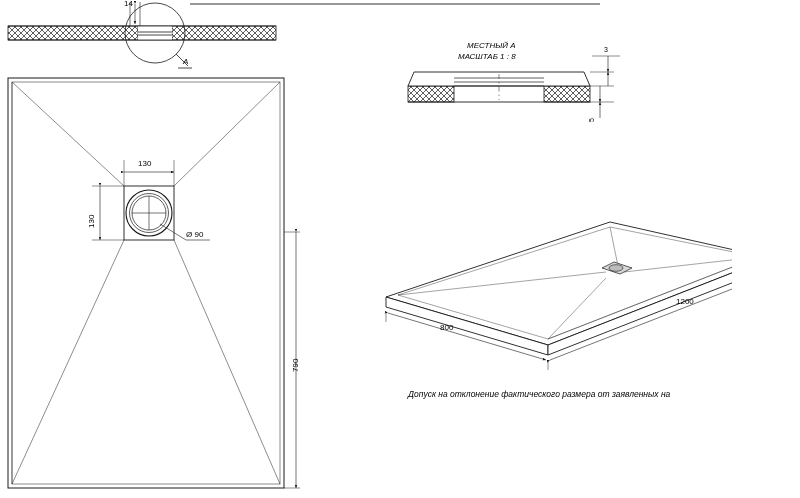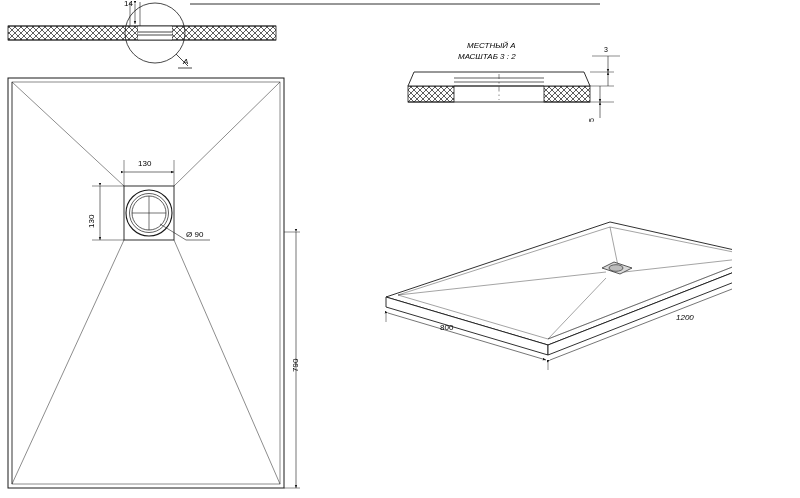--- a/index.html
+++ b/index.html
@@ -185,27 +185,28 @@
       <line x1="752" y1="266" x2="780" y2="266" stroke="#1a1a1a" stroke-width="0.5"></line>
       <line x1="772" y1="248" x2="772" y2="254" stroke="#1a1a1a" stroke-width="0.6" marker-end="url(#arrS)"></line>
       <line x1="772" y1="272" x2="772" y2="266" stroke="#1a1a1a" stroke-width="0.6" marker-end="url(#arrS)"></line>
     </g>
   </svg>
 
   <div class="lbl" style="left:124px; top:0px;">14</div>
   <div class="lbl ital" style="left:183px; top:58px;">A</div>
 
   <div class="lbl ital" style="left:467px; top:42px;text-align:center;">МЕСТНЫЙ А</div>
-  <div class="lbl ital" style="left:458px; top:53px;">МАСШТАБ 3 : 2</div>
+  <div class="lbl ital" style="left:458px; top:53px;">МАСШТАБ 1 : 8</div>
   <div class="lbl small" style="left:604px; top:46px;">3</div>
   <div class="lbl small rot90" style="left:588px; top:122px;">5</div>
 
   <div class="lbl" style="left:138px; top:160px;">130</div>
   <div class="lbl rot90" style="left:88px; top:228px;">130</div>
   <div class="lbl" style="left:186px; top:231px;text-align:center;">Ø 90</div>
   <div class="lbl rot90" style="left:292px; top:372px;">790</div>
 
   <div class="lbl" style="left:440px; top:324px;">800</div>
-  <div class="lbl" style="left:676px; top:314px;font-style:italic;">1200</div>
+  <div class="lbl" style="left:676px; top:298px;">1200</div>
   <div class="lbl small rot90" style="left:767px; top:268px;">30</div>
 
+  <div class="lbl note" style="left:408px; top:389px;">Допуск на отклонение фактического размера от заявленных на</div>
 
 </div>
 
 </body></html>

